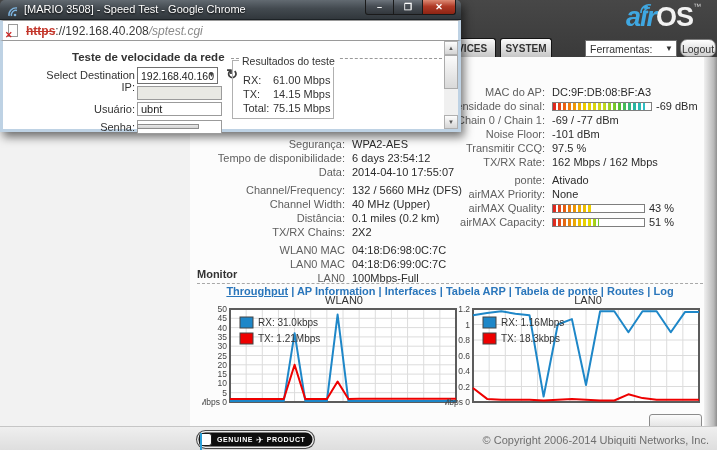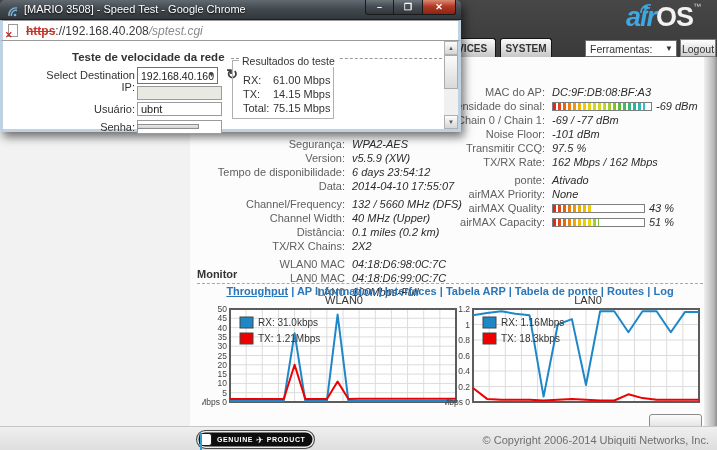--- a/index.html
+++ b/index.html
@@ -16,34 +16,34 @@
   .logo-waves { position:absolute; left:12px; top:-2px; }
   .tab { position:absolute; top:38px; height:19px; background:linear-gradient(#fafafa,#c6c6c6);
          border:1px solid #141414; border-bottom:none; border-radius:3px 3px 0 0;
          font-size:10px; font-weight:bold; color:#333; text-align:center; padding-top:4px; }
   .tab-services { left:428px; width:68px; }
   .tab-system  { left:500px; width:52px; }
   .tools-select { position:absolute; left:585px; top:40px; width:92px; height:17px; background:#fff;
          border:1px solid #6f6f6f; font-size:10.5px; color:#333; padding:2px 0 0 4px; }
   .tools-select .arr { position:absolute; right:3px; top:3px; font-size:8px; color:#333; }
   .logout-btn { position:absolute; left:680px; top:39px; width:36px; height:18px;
-         background:linear-gradient(#fefefe,#cfcfcf); border:1px solid #7d7d7d; border-radius:0;
+         background:linear-gradient(#fefefe,#cfcfcf); border:1px solid #7d7d7d; border-radius:7px;
          font-size:10.5px; color:#333; text-align:center; padding-top:3px; }
 
   .content { position:absolute; left:0; top:57px; width:717px; height:369px; background:#f2f2f2; }
   .main-panel { position:absolute; left:190px; top:0; width:516px; height:369px; background:#fcfcfc; }
   .right-shade { position:absolute; right:0; top:57px; width:13px; height:393px;
          background:linear-gradient(to right,#f0f0f0,#b9b9b9 75%,#8f8f8f); }
 
   
   .status-col { position:absolute; font-size:11px; }
   .status-row { height:14px; line-height:14px; white-space:nowrap; }
   .row-gap { height:4px; }
   .s-label { display:inline-block; text-align:right; color:#5f5f5f; vertical-align:top;}
-  .s-value { color:#2b2b2b; margin-left:7px;font-style:italic; }
+  .s-value { color:#2b2b2b; margin-left:7px; }
   .col-left  { left:130px; top:80px; width:400px; }
   .col-left .s-label { width:215px; }
   .col-right { left:330px; top:28px; width:380px; }
   .col-right .s-label { width:215px; }
   .bar { display:inline-block; height:9px; border:1px solid #7e7e7e; background:#fff;
          vertical-align:middle; margin:-2px 0 0 7px; }
   .bar-signal { width:100px; } .bar-quality, .bar-capacity { width:93px; }
   .bar-fill { display:block; height:100%; }
   .bar-signal .bar-fill { background-image:
       repeating-linear-gradient(90deg, rgba(255,255,255,0) 0 3px, #fff 3px 5px),
@@ -178,21 +178,20 @@
       <div class="status-row"><span class="s-label">Transmitir CCQ:</span><span class="s-value">97.5 %</span></div>
       <div class="status-row"><span class="s-label">TX/RX Rate:</span><span class="s-value">162 Mbps / 162 Mbps</span></div>
       <div class="row-gap"></div>
       <div class="status-row"><span class="s-label">ponte:</span><span class="s-value">Ativado</span></div>
       <div class="status-row"><span class="s-label">airMAX Priority:</span><span class="s-value">None</span></div>
       <div class="status-row"><span class="s-label">airMAX Quality:</span><span class="bar bar-quality"><span class="bar-fill" style="width: 43%;"></span></span><span class="s-value">43 %</span></div>
       <div class="status-row"><span class="s-label">airMAX Capacity:</span><span class="bar bar-capacity"><span class="bar-fill" style="width: 51%;"></span></span><span class="s-value">51 %</span></div>
     </div>
   <div class="status-col col-left" id="status-left">
       <div class="status-row"><span class="s-label">Segurança:</span><span class="s-value">WPA2-AES</span></div>
-      <div class="status-row"><span class="s-label">Version:</span><span class="s-value">v5.5.9 (XW)</span></div>
       <div class="status-row"><span class="s-label">Tempo de disponibilidade:</span><span class="s-value">6 days 23:54:12</span></div>
       <div class="status-row"><span class="s-label">Data:</span><span class="s-value">2014-04-10 17:55:07</span></div>
       <div class="row-gap"></div>
       <div class="status-row"><span class="s-label">Channel/Frequency:</span><span class="s-value">132 / 5660 MHz (DFS)</span></div>
       <div class="status-row"><span class="s-label">Channel Width:</span><span class="s-value">40 MHz (Upper)</span></div>
       <div class="status-row"><span class="s-label">Distância:</span><span class="s-value">0.1 miles (0.2 km)</span></div>
       <div class="status-row"><span class="s-label">TX/RX Chains:</span><span class="s-value">2X2</span></div>
       <div class="row-gap"></div>
       <div class="status-row"><span class="s-label">WLAN0 MAC</span><span class="s-value">04:18:D6:98:0C:7C</span></div>
       <div class="status-row"><span class="s-label">LAN0 MAC</span><span class="s-value">04:18:D6:99:0C:7C</span></div>

